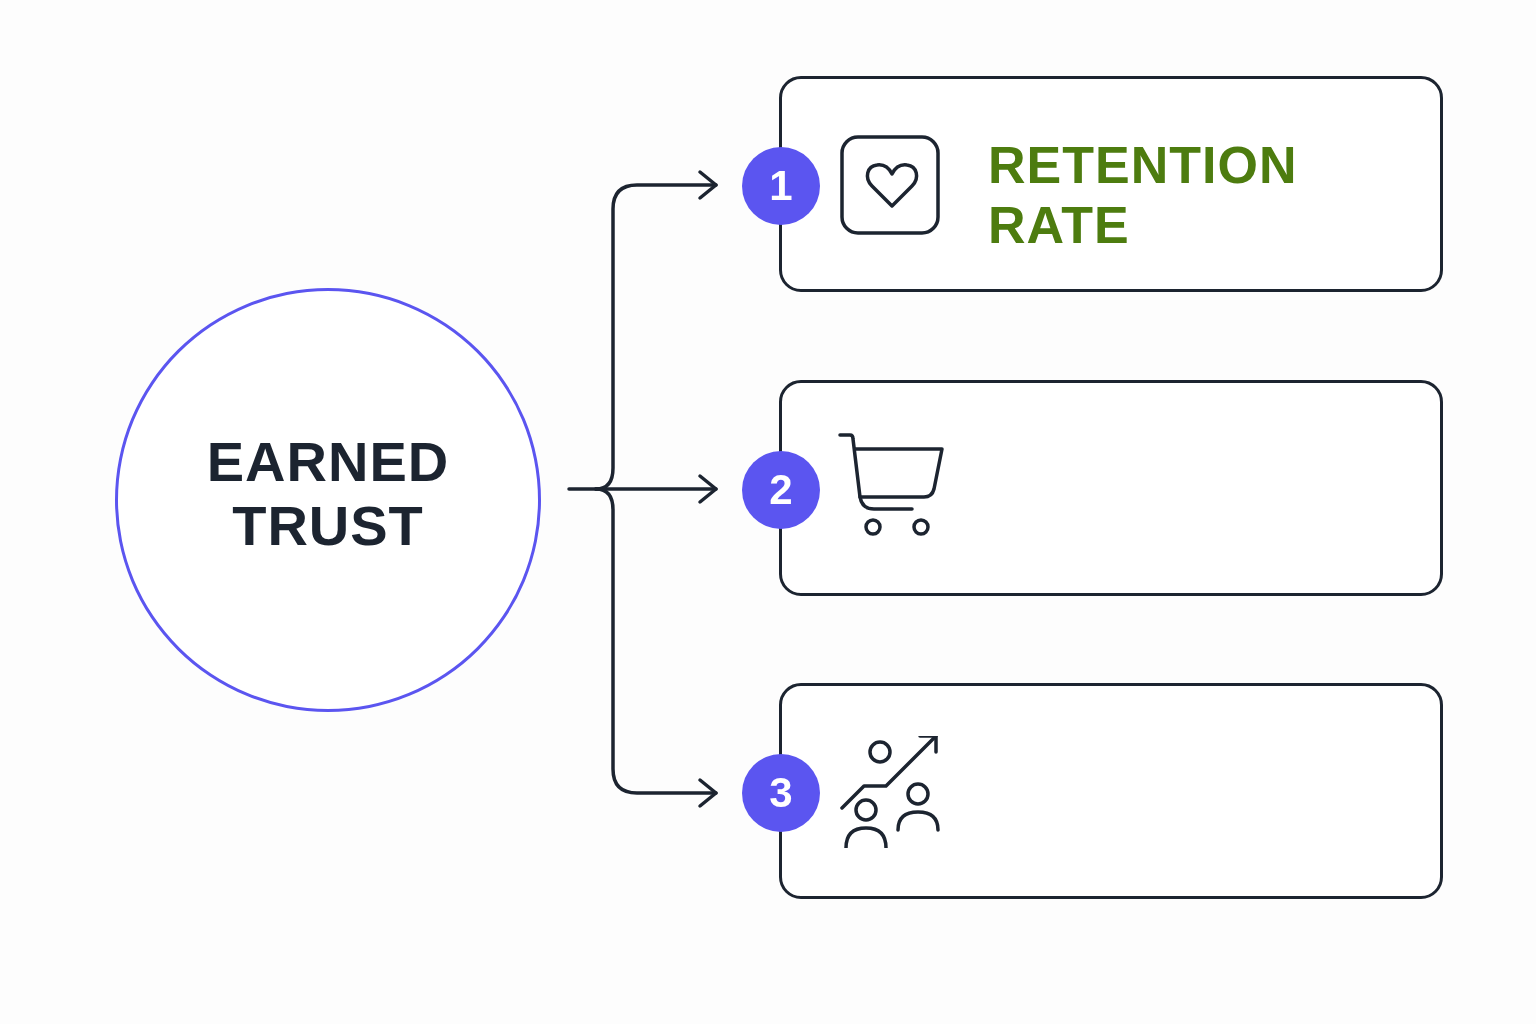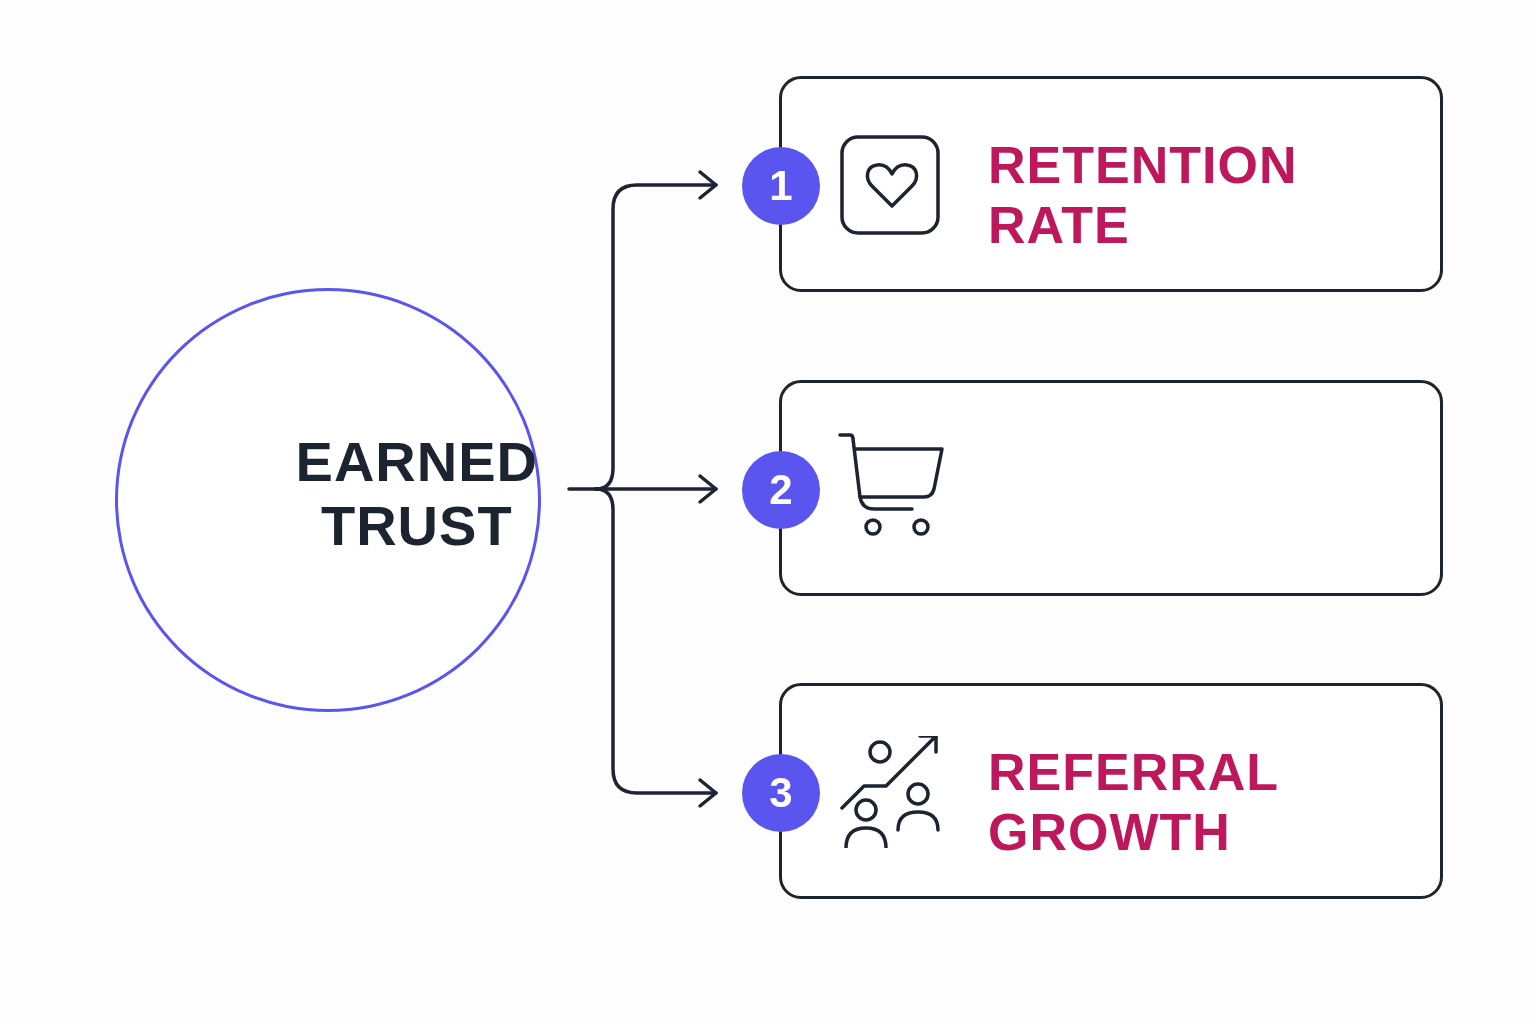--- a/index.html
+++ b/index.html
@@ -20,21 +20,21 @@
       left: 115px;
       top: 288px;
       width: 426px;
       height: 424px;
       box-sizing: border-box;
       border: 3px solid #5b55f0;
       border-radius: 50%;
       background: #ffffff;
       display: flex;
       align-items: center;
-      justify-content: flex-end;
+      justify-content: center;
     }
     .hub-title {
       text-align: center;
       font-weight: 700;
       font-size: 56px;
       line-height: 64px;
       letter-spacing: 1px;
       color: #1c2430;
       white-space: pre-line;
       margin-top: -12px;
@@ -82,21 +82,21 @@
       height: 112px;
     }
     .card-label {
       position: absolute;
       left: 206px;
       top: 56px;
       font-weight: 700;
       font-size: 52px;
       line-height: 60px;
       letter-spacing: 1px;
-      color: #be185d;
+      color: #4d7c0f;
       white-space: pre-line;
     }
   </style>
 </head>
 <body>
 
 <svg class="connectors" viewBox="0 0 1536 1024">
   <g fill="none" stroke="#1c2430" stroke-width="3.5" stroke-linecap="round" stroke-linejoin="round">
 
     <path d="M569 489 L596 489"></path>
@@ -149,15 +149,13 @@
 
       <circle cx="44" cy="16" r="10"></circle>
 
       <circle cx="30" cy="74" r="10"></circle>
       <path d="M10 112 Q10 92 30 92 Q50 92 50 112"></path>
 
       <circle cx="82" cy="58" r="10"></circle>
       <path d="M62 94 Q62 76 82 76 Q102 76 102 94"></path>
     </g>
   </svg>
-  <div class="card-label">REFERRAL
-GROWTH</div>
 </div>
 
 </body></html>

